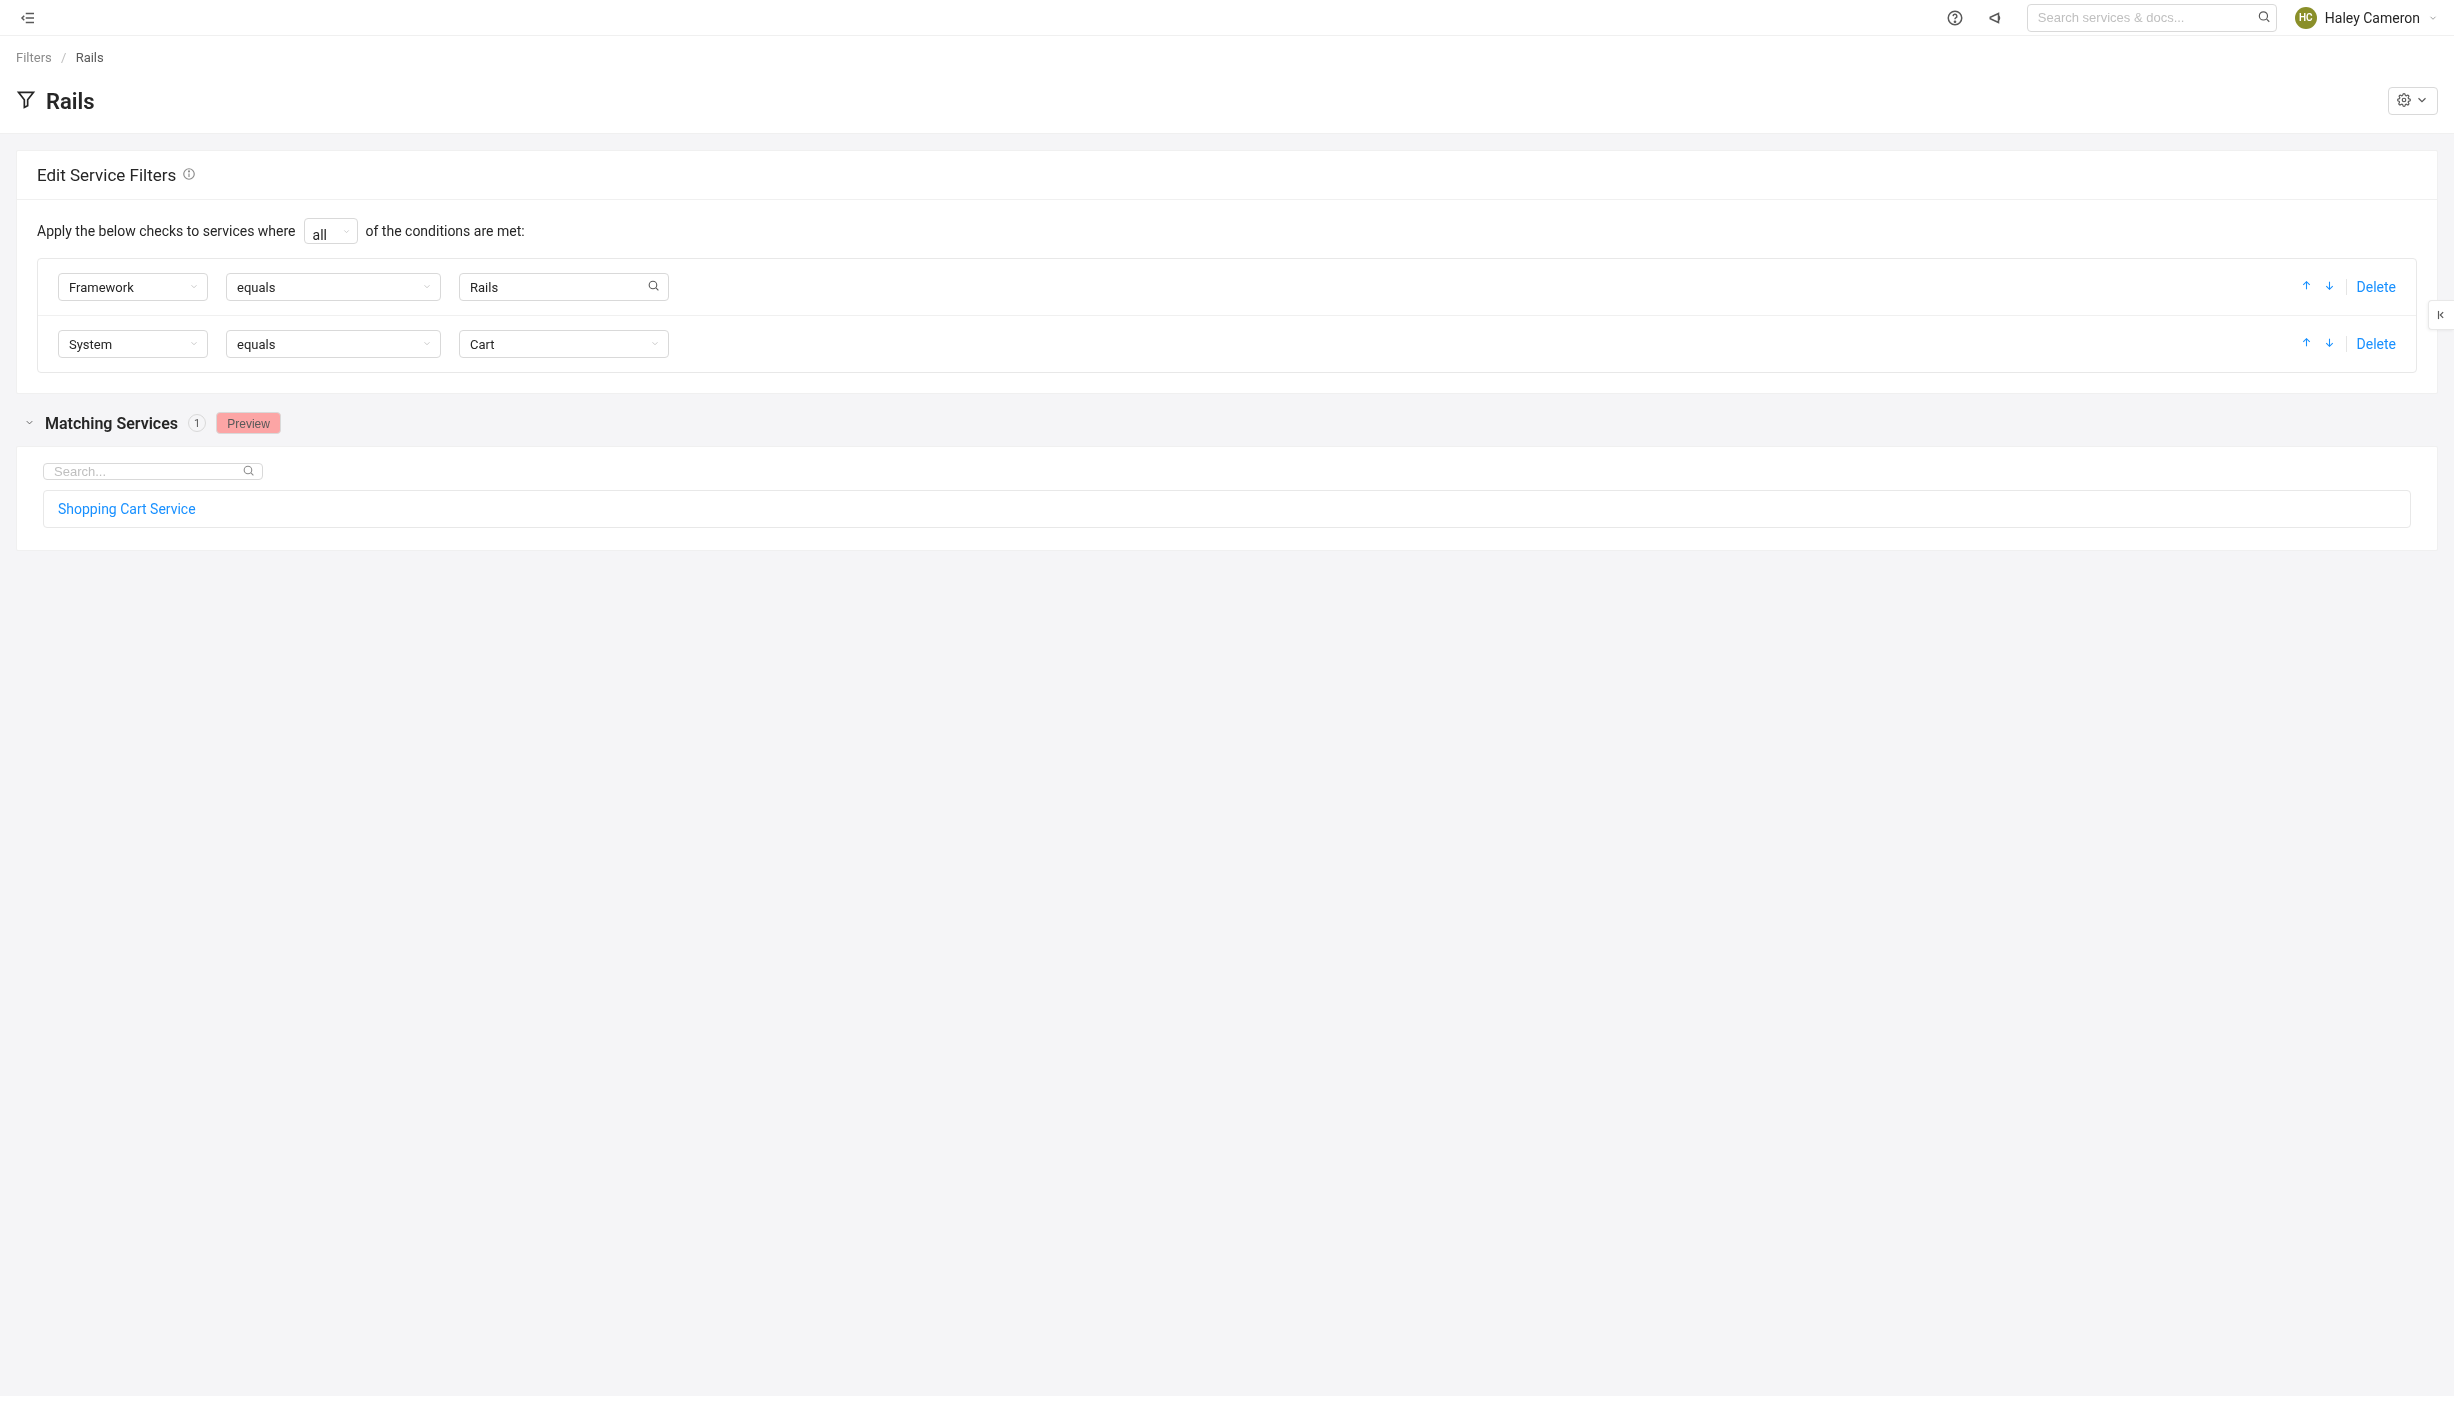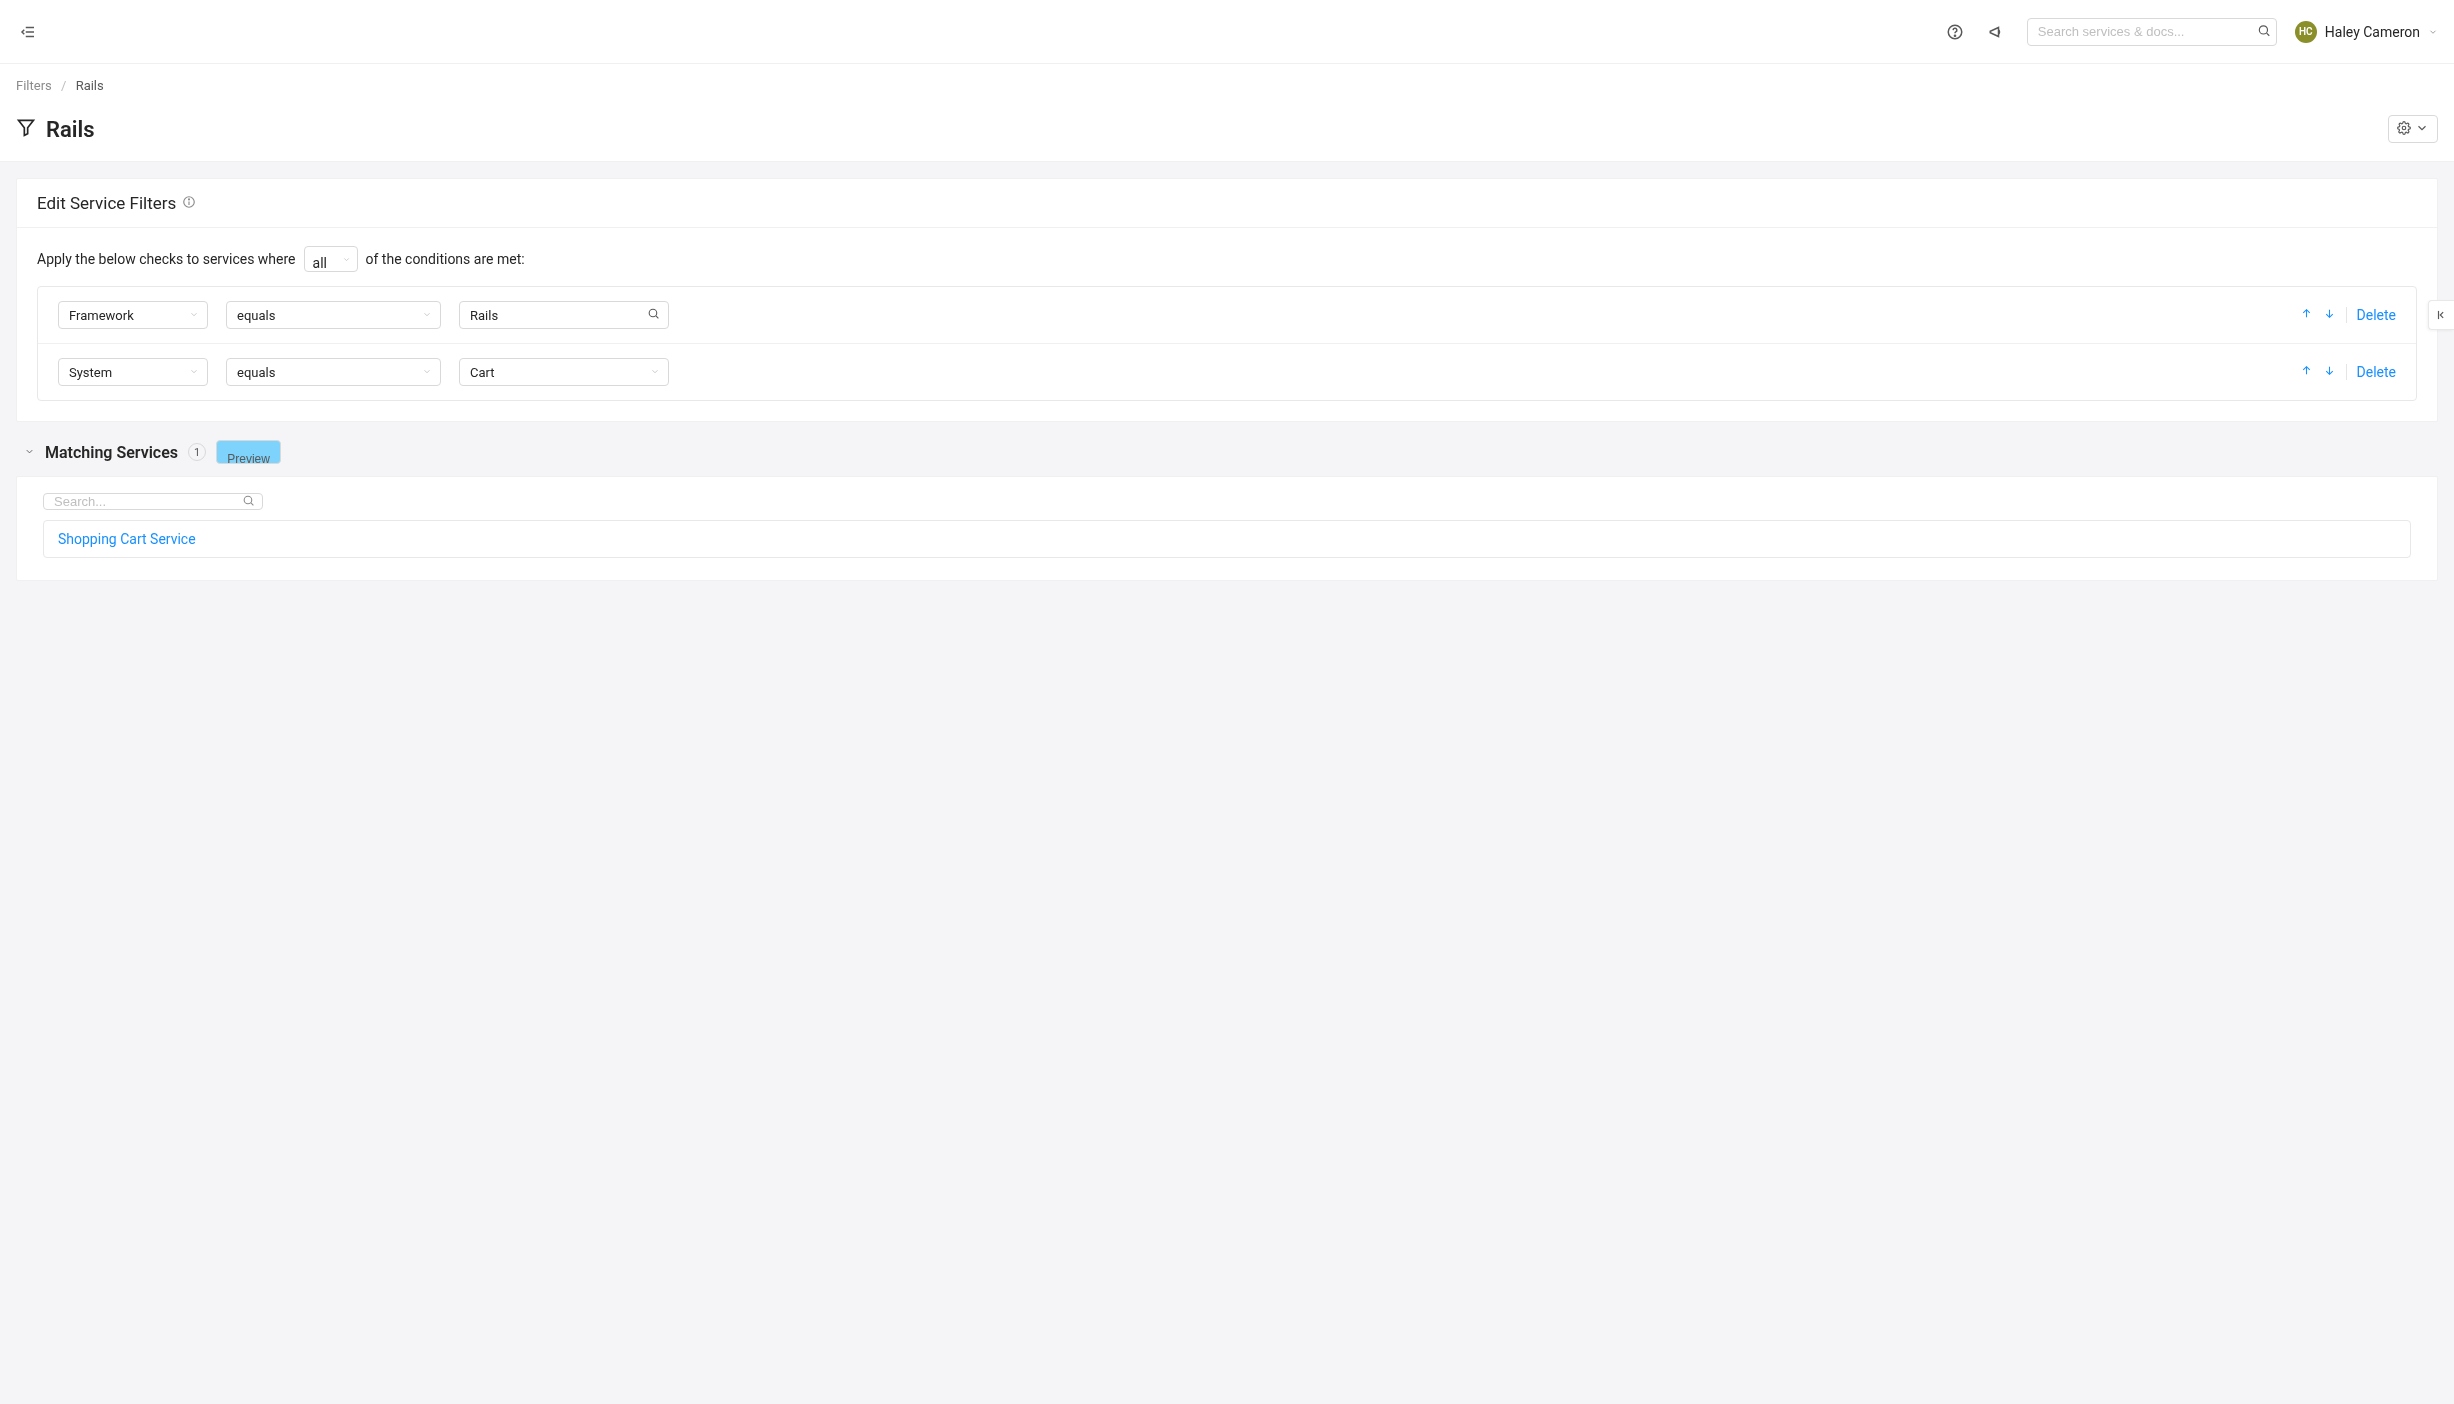--- a/index.html
+++ b/index.html
@@ -6,21 +6,21 @@
   body {
     font-family: -apple-system, BlinkMacSystemFont, "Segoe UI", Roboto, "Helvetica Neue", Arial, sans-serif;
     font-size: 14px;
     color: #262626;
     background: #fff;
   }
   a { color: #1890ff; text-decoration: none; cursor: pointer; }
 
   
   .topbar {
-    height: 64px;
+    height: 36px;
     border-bottom: 1px solid #f0f0f0;
     display: flex;
     align-items: center;
     padding: 0 16px;
   }
   .topbar-left { flex: 0 0 auto; }
   .topbar-spacer { flex: 1; }
   .topbar-right { display: flex; align-items: center; gap: 18px; }
 
   .icon-btn {
@@ -214,23 +214,23 @@
   .match-header .caret { color: #595959; cursor: pointer; }
   .match-header .caret svg { width: 11px; height: 11px; }
   .match-header h3 { font-size: 16px; font-weight: 600; }
   .count-badge {
     min-width: 18px; height: 18px; padding: 0 5px;
     border: 1px solid #d9d9d9; border-radius: 10px;
     font-size: 11px; color: #595959;
     display: inline-flex; align-items: center; justify-content: center;
   }
   .preview-btn {
-    height: 22px; padding: 11px 10px;
+    height: 22px; padding: 4px 10px;
     border: 1px solid #d9d9d9; border-radius: 4px;
-    background: #7dd3fc; font-size: 12px; color: #595959;
+    background: #fca5a5; font-size: 12px; color: #595959;
     cursor: pointer;
   }
 
   .match-body {
     background: #fff;
     border: 1px solid #f0f0f0;
     border-top: 1px solid #f0f0f0;
     border-radius: 2px;
     padding: 16px 26px 22px 26px;
   }

